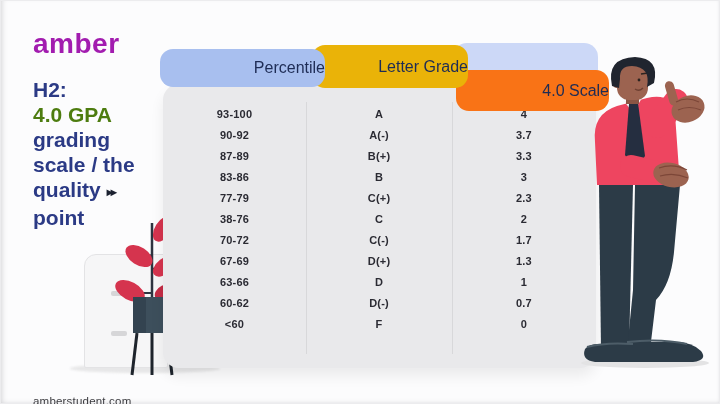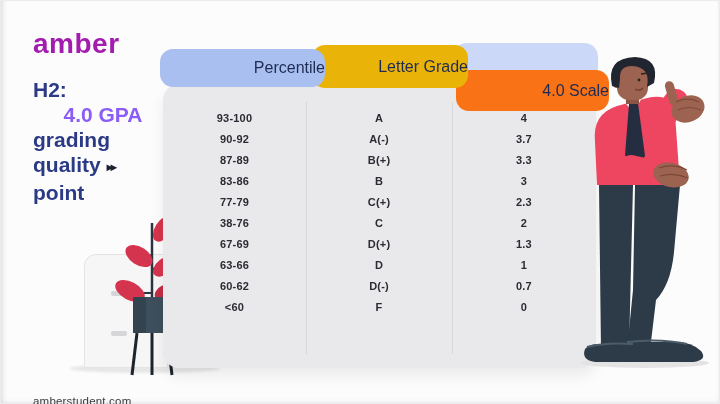--- a/index.html
+++ b/index.html
@@ -6,36 +6,36 @@
   #canvas{
     position:relative;width:720px;height:404px;overflow:hidden;
     background:#fcfcfd;
     box-shadow:inset 0 0 0 1px #ececee, inset 5px 0 6px -4px #c9c9cc, inset -3px 0 5px -4px #d5d5d8, inset 0 -4px 6px -5px #c9c9cc;
     font-family:"Liberation Sans", sans-serif;
   }
   
   .logo{position:absolute;left:33px;top:28px;font-size:28px;font-weight:700;color:#a21caf;letter-spacing:.5px;}
   
   .heading{position:absolute;left:33px;top:77px;width:140px;font-size:21px;font-weight:700;line-height:25px;color:#2b3a85;}
-  .heading .hl{color:#8b5cf6;text-align:center;}
+  .heading .hl{color:#4d7c0f;}
   .arrows{font-size:12px;color:#1b2130;letter-spacing:-2px;margin-left:6px;vertical-align:1px;}
   
   .site{position:absolute;left:33px;top:375px;font-size:11.5px;color:#3c3c40;letter-spacing:.2px;margin-top:20px;}
   
   .dresser{position:absolute;left:84px;top:254px;width:82px;height:112px;background:#f6f6f7;border:1px solid #e3e3e5;border-radius:12px 2px 2px 2px;}
   .handle{position:absolute;left:26px;width:16px;height:5px;background:#d6d6d8;border-radius:2px;}
   .h1{top:36px}.h2{top:76px}
   .floor-shadow{position:absolute;left:70px;top:364px;width:150px;height:9px;background:#e7e7e8;border-radius:50%;filter:blur(1px);}
   .plant-svg{position:absolute;left:95px;top:205px;}
   
   .card{position:absolute;left:163px;top:84px;width:433px;height:284px;background:#e9e9eb;border-radius:16px;box-shadow:0 8px 14px rgba(0,0,0,.07);}
   .vline{position:absolute;top:18px;bottom:14px;width:1px;background:#d8d8da;}
   .v1{left:143px}.v2{left:289px}
   .tbody{position:absolute;left:0;top:19px;width:433px;}
-  .trow{display:flex;height:21px;align-items:flex-end;}
+  .trow{display:flex;height:21px;align-items:center;}
   .tcell{font-size:11px;font-weight:700;color:#2b2b33;text-align:center;letter-spacing:.2px;}
   .tcell:nth-child(1){width:143px}.tcell:nth-child(2){width:146px}.tcell:nth-child(3){width:144px}
   
   .pill{position:absolute;font-size:16px;font-weight:400;color:#1e2c55;text-align:right;border-radius:13px;padding-left:15px;}
   .pill-backing{position:absolute;left:453px;top:43px;width:145px;height:47px;background:#ccd8f7;border-radius:14px;}
   .pill1{left:160px;top:49px;width:150px;height:38px;line-height:38px;background:#a8bfef;}
   .pill2{left:312px;top:45px;width:141px;height:43px;line-height:43px;background:#eab308;}
   .pill3{left:456px;top:46px;width:138px;height:41px;line-height:41px;background:#f97316;margin-top:24px;}
   .man-svg{position:absolute;left:575px;top:52px;}
 </style>
@@ -92,20 +92,25 @@
           <div class="tcell">77-79</div>
           <div class="tcell">C(+)</div>
           <div class="tcell">2.3</div>
         </div>
         <div class="trow">
           <div class="tcell">38-76</div>
           <div class="tcell">C</div>
           <div class="tcell">2</div>
         </div>
         <div class="trow">
+          <div class="tcell">70-72</div>
+          <div class="tcell">C(-)</div>
+          <div class="tcell">1.7</div>
+        </div>
+        <div class="trow">
           <div class="tcell">67-69</div>
           <div class="tcell">D(+)</div>
           <div class="tcell">1.3</div>
         </div>
         <div class="trow">
           <div class="tcell">63-66</div>
           <div class="tcell">D</div>
           <div class="tcell">1</div>
         </div>
         <div class="trow">
@@ -158,20 +163,21 @@
     <path d="M66,22 l7,-1" stroke="#2b2320" stroke-width="1.4" fill="none"></path>
 
     <path d="M37,34 Q31,6 60,5 Q85,6 79,31 L72,35 Q76,15 57,14 Q44,14 45,27 L44,36 Z" fill="#20252f"></path>
   </svg>
 
   <div class="logo">amber</div>
   <div class="heading">
     <div>H2:</div>
     <div class="hl">4.0 GPA</div>
     <div>grading</div>
+    <div>scale / the</div>
     <div>
       <span>quality</span><span class="arrows">▸▸</span>
     </div>
     <div>point</div>
   </div>
   <div class="site">amberstudent.com</div>
 
 </div>
 
 </body></html>

